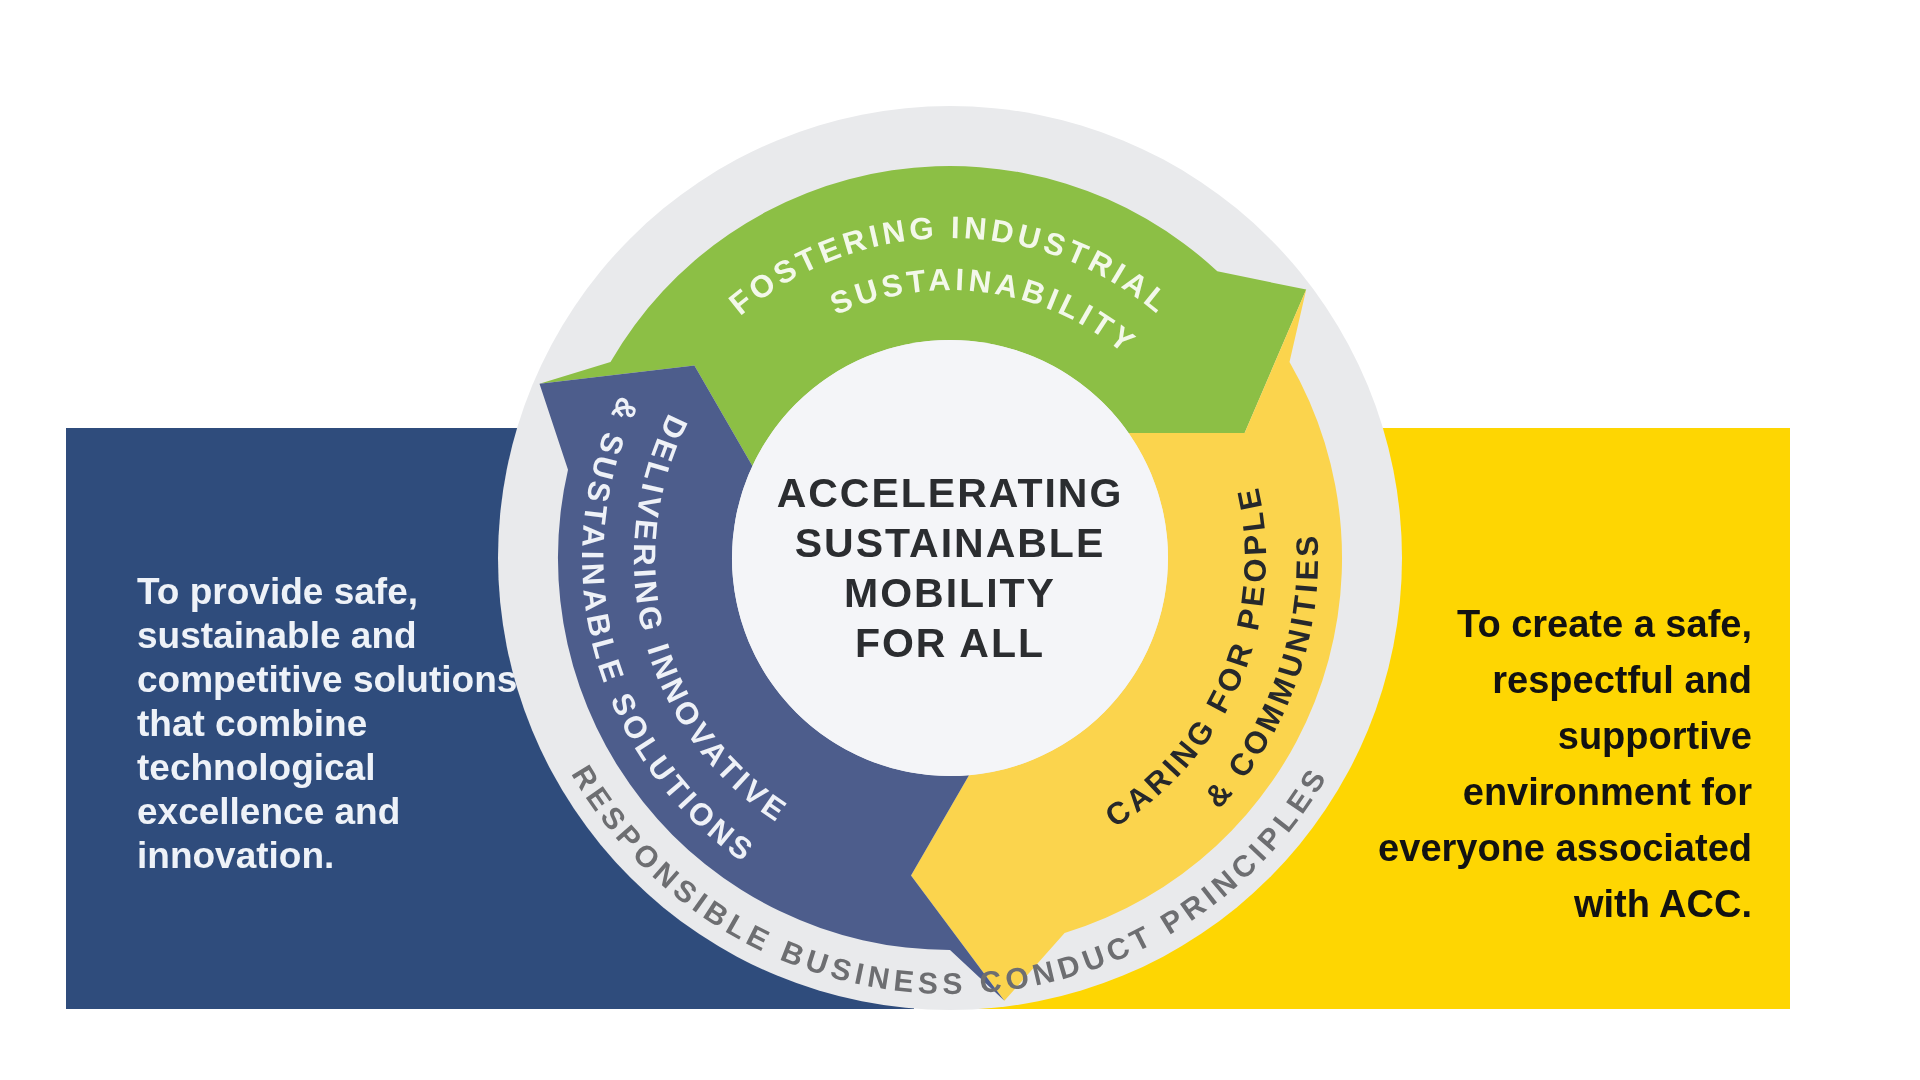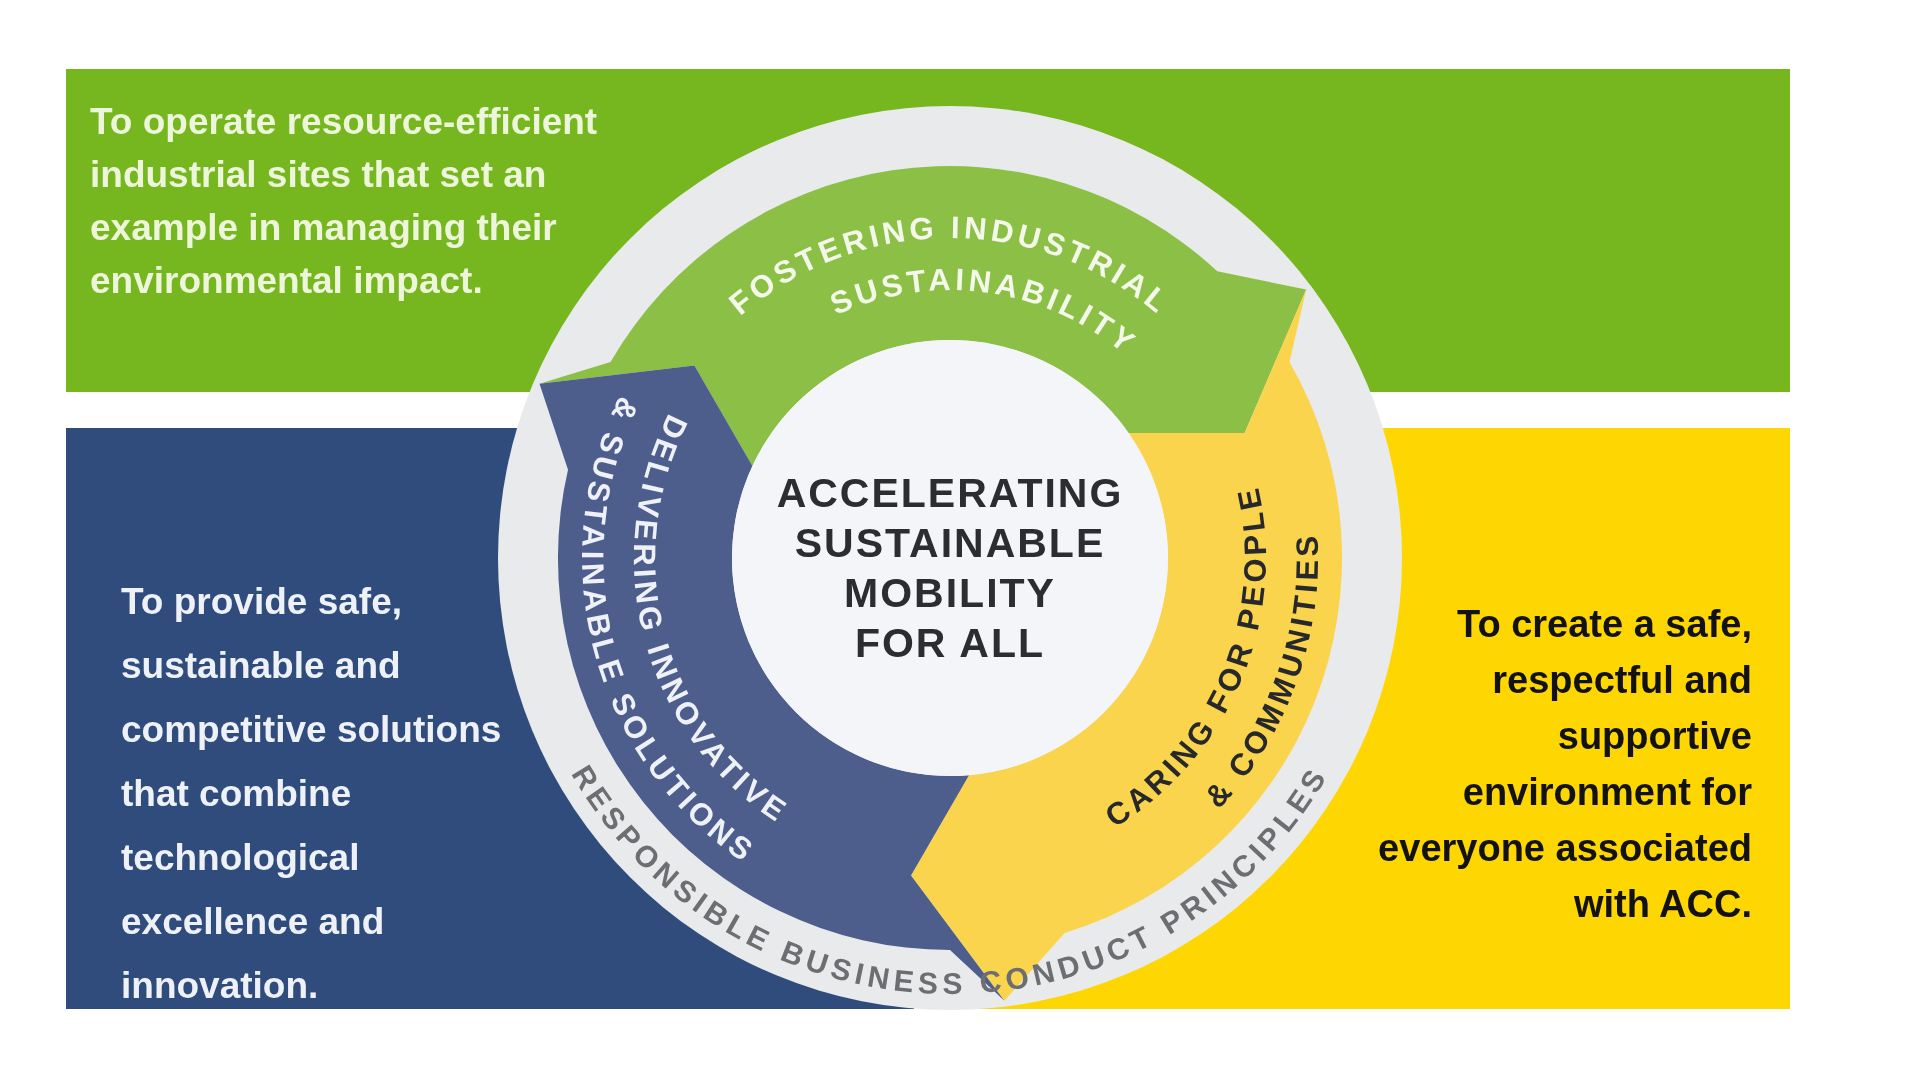--- a/index.html
+++ b/index.html
@@ -27,23 +27,23 @@
     font-weight: bold;
     white-space: pre-line;
   }
   .block-green p {
     padding: 26px 0 0 24px;
     font-size: 37px;
     line-height: 53px;
     color: #edf6da;
   }
   .block-blue p {
-    padding: 142px 0 0 55px;
+    padding: 142px 0 0 71px;
     font-size: 37px;
-    line-height: 64px;
+    line-height: 44px;
     color: #eef2f8;
   }
   .block-yellow p {
     padding: 168px 38px 0 0;
     font-size: 38px;
     line-height: 56px;
     color: #121212;
     text-align: right;
   }
 
@@ -86,26 +86,20 @@
     letter-spacing: 2px;
     fill: #2b2d30;
     text-anchor: middle;
   }
 </style>
 </head>
 <body>
 
 <div id="stage">
 
-  <div class="block block-green">
-    <p>To operate resource-efficient
-industrial sites that set an
-example in managing their
-environmental impact.</p>
-  </div>
 
   <div class="block block-blue">
     <p>To provide safe,
 sustainable and
 competitive solutions
 that combine
 technological
 excellence and
 innovation.</p>
   </div>

